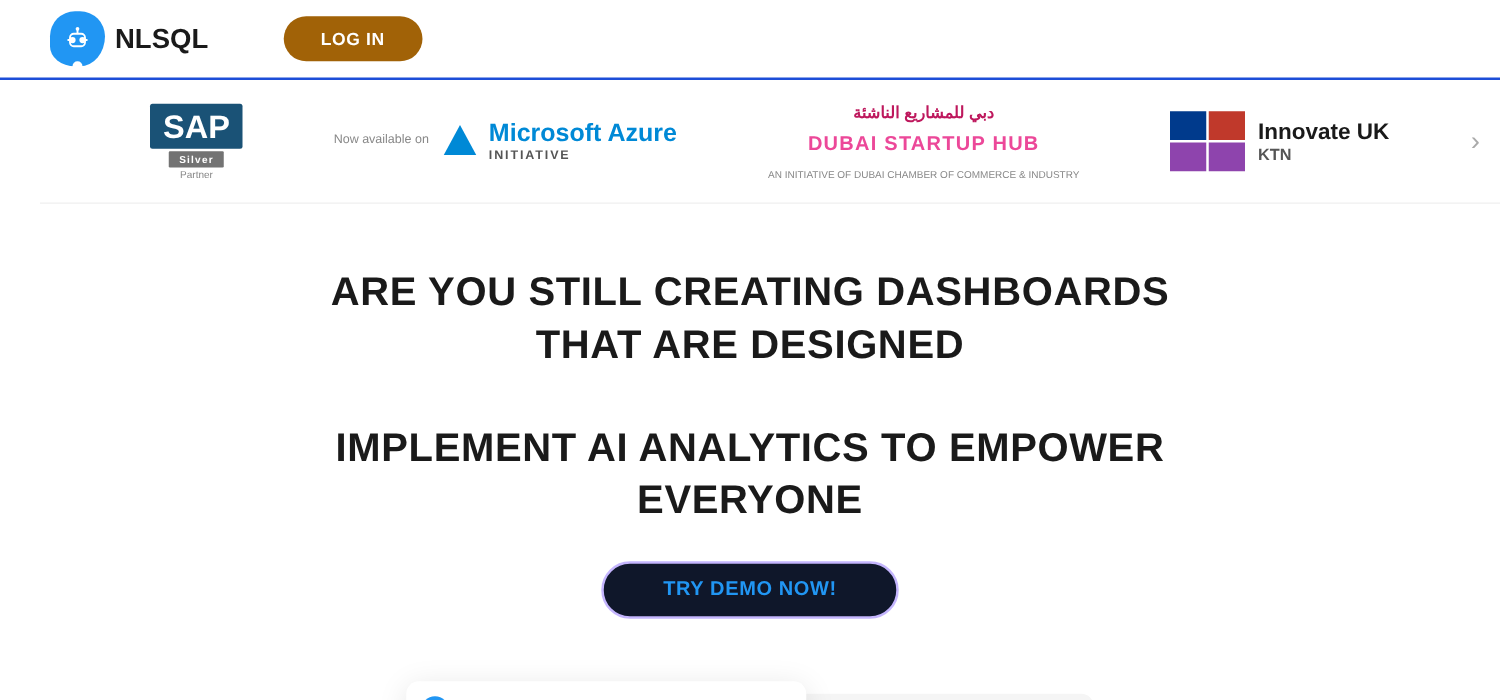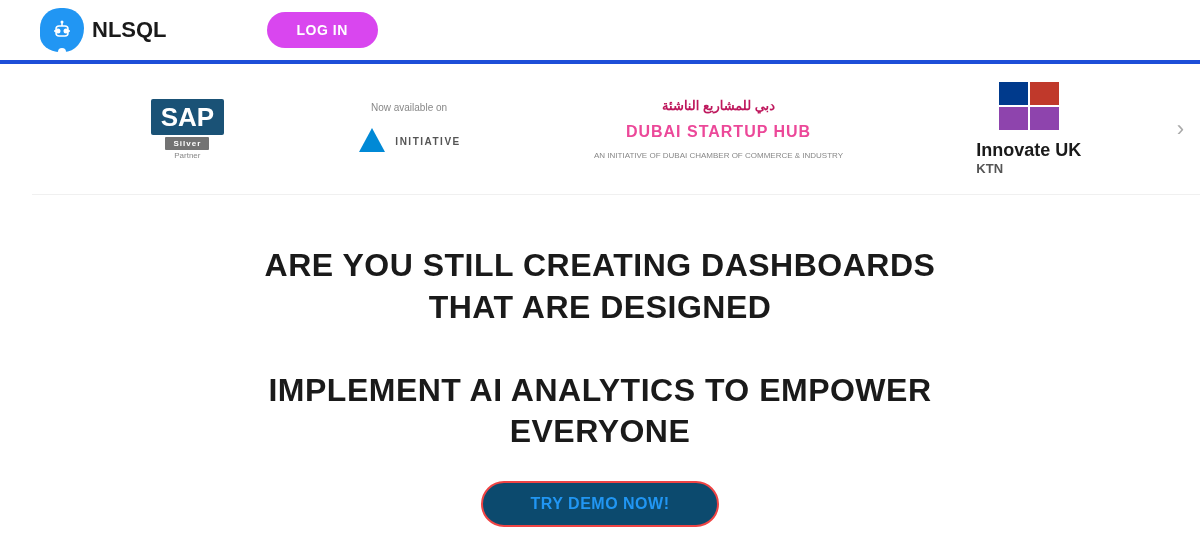--- a/index.html
+++ b/index.html
@@ -4,23 +4,22 @@
   <style>
     * { margin: 0; padding: 0; box-sizing: border-box; }
     body { font-family: -apple-system, BlinkMacSystemFont, 'Segoe UI', Arial, sans-serif; background: #fff; width: 1200px; overflow-x: hidden; }
 
     
     nav {
       display: flex;
       align-items: center;
       padding: 0 40px;
       height: 64px;
-      border-bottom: 4px solid #1d4ed8;
+      border-bottom: 2px solid #1d4ed8;
       background: #fff;
-      gap: 40px;
     }
     .nav-logo {
       display: flex;
       align-items: center;
       gap: 8px;
       text-decoration: none;
       margin-right: 60px;
     }
     .logo-icon {
       width: 44px;
@@ -57,21 +56,21 @@
       flex: 1;
       list-style: none;
     }
     .nav-links a {
       text-decoration: none;
       color: #444;
       font-size: 14px;
       font-weight: 500;
     }
     .nav-login {
-      background: #d946ef;
+      background: #a16207;
       color: #fff;
       border: none;
       padding: 10px 30px;
       border-radius: 24px;
       font-size: 14px;
       font-weight: 700;
       cursor: pointer;
       letter-spacing: 0.5px;
     }
 
@@ -86,21 +85,21 @@
       position: relative;
       margin-left: 32px;
     }
     .partner-item {
       display: flex;
       align-items: center;
       gap: 10px;
     }
     .azure-logo {
       display: flex;
-      flex-direction: column;
+      flex-direction: row;
       align-items: center;
       justify-content: flex-end;
     }
     .azure-now-available {
       font-size: 10px;
       color: #888;
       margin-bottom: 3px;
     }
     .azure-row {
       display: flex;
@@ -115,21 +114,20 @@
       flex-direction: column;
       align-items: center;
     }
     .dubai-arabic { font-size: 13px; color: #be185d; font-weight: 700; direction: rtl; }
     .dubai-eng { font-size: 16px; font-weight: 900; color: #ec4899; letter-spacing: 1px; }
     .dubai-sub { font-size: 8px; color: #888; }
     .ukri-logo {
       display: flex;
       align-items: center;
       gap: 10px;
-      flex-direction: column;
     }
     .ukri-box {
       display: grid;
       grid-template-columns: 1fr 1fr;
       width: 60px;
       height: 48px;
       gap: 2px;
     }
     .ukri-q1 { background: #003a8c; }
     .ukri-q2 { background: #c0392b; }
@@ -158,28 +156,28 @@
       font-weight: 800;
       color: #1a1a1a;
       line-height: 1.3;
       letter-spacing: 0.5px;
       text-transform: uppercase;
       max-width: 700px;
       margin: 0 auto 28px;
     }
     .hero-cta {
       display: inline-block;
-      border: 2px solid #ef4444;
+      border: 2px solid #c4b5fd;
       color: #2196f3;
       font-size: 16px;
       font-weight: 700;
       padding: 12px 48px;
       border-radius: 32px;
       cursor: pointer;
-      background: #0c4a6e;
+      background: #0f172a;
       letter-spacing: 0.5px;
       text-decoration: none;
     }
 
     
     .demo-area {
       display: flex;
       justify-content: center;
       padding: 20px 0 0;
       position: relative;
@@ -255,20 +253,21 @@
     </div>
   </div>
 
   <div class="partner-item azure-logo">
     <div class="azure-now-available">Now available on</div>
     <div class="azure-row">
       <svg width="30" height="30" viewBox="0 0 30 30">
         <polygon points="15,2 28,26 2,26" fill="#0089d6"></polygon>
       </svg>
       <div class="azure-text-wrap">
+        <span class="azure-main">Microsoft Azure</span>
         <span class="azure-sub">INITIATIVE</span>
       </div>
     </div>
   </div>
 
   <div class="partner-item dubai-logo">
     <div class="dubai-arabic">دبي للمشاريع الناشئة</div>
     <div class="dubai-eng">DUBAI STARTUP HUB</div>
     <div class="dubai-sub">AN INITIATIVE OF DUBAI CHAMBER OF COMMERCE &amp; INDUSTRY</div>
   </div>

